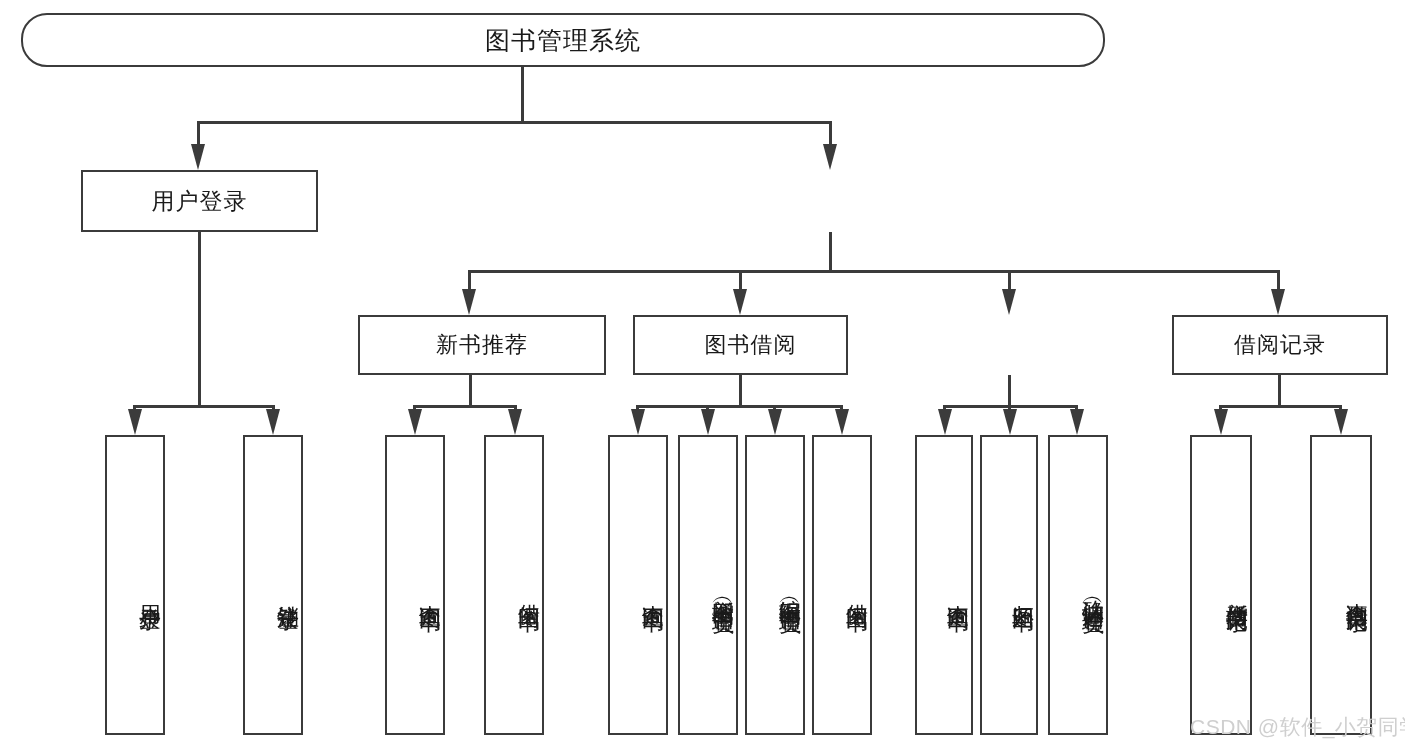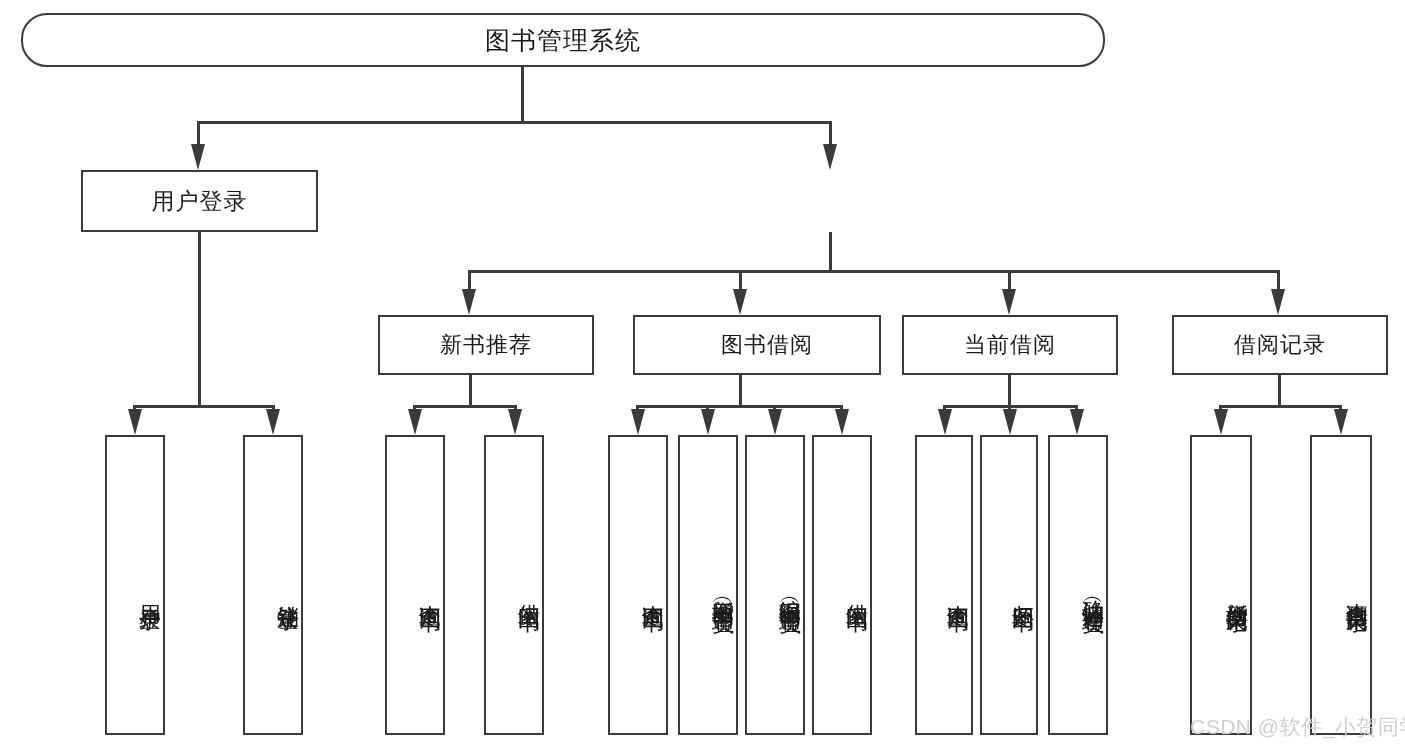--- a/index.html
+++ b/index.html
@@ -107,28 +107,25 @@
   <div class="hline" style="left:468px; top:270px; width:812px;"></div>
   <div class="vline" style="left:468px; top:270px; height:19px;"></div>
   <div class="vline" style="left:739px; top:270px; height:19px;"></div>
   <div class="vline" style="left:1008px; top:270px; height:19px;"></div>
   <div class="vline" style="left:1277px; top:270px; height:19px;"></div>
   <div class="arrow" style="left:462px; top:289px;"></div>
   <div class="arrow" style="left:733px; top:289px;"></div>
   <div class="arrow" style="left:1002px; top:289px;"></div>
   <div class="arrow" style="left:1271px; top:289px;"></div>
 
-  <div class="node level3" style="left:378px; top:315px; width:216px; height:60px;">
+  <div class="node level3" style="left:358px; top:315px; width:248px; height:60px;">
     <span>新书推荐</span>
   </div>
-  <div class="node level3" style="left:633px; top:315px; width:248px; height:60px;padding-left:20px;">
+  <div class="node level3" style="left:633px; top:315px; width:215px; height:60px;padding-left:20px;">
     <span>图书借阅</span>
-  </div>
-  <div class="node level3" style="left:902px; top:315px; width:216px; height:60px;">
-    <span>当前借阅</span>
   </div>
   <div class="node level3" style="left:1172px; top:315px; width:216px; height:60px;text-align:center;">
     <span>借阅记录</span>
   </div>
 
   <div class="vline" style="left:469px; top:375px; height:30px;"></div>
   <div class="hline" style="left:413px; top:405px; width:104px;"></div>
   <div class="vline" style="left:413px; top:405px; height:5px;"></div>
   <div class="vline" style="left:514px; top:405px; height:5px;"></div>
   <div class="arrow" style="left:408px; top:409px;"></div>

